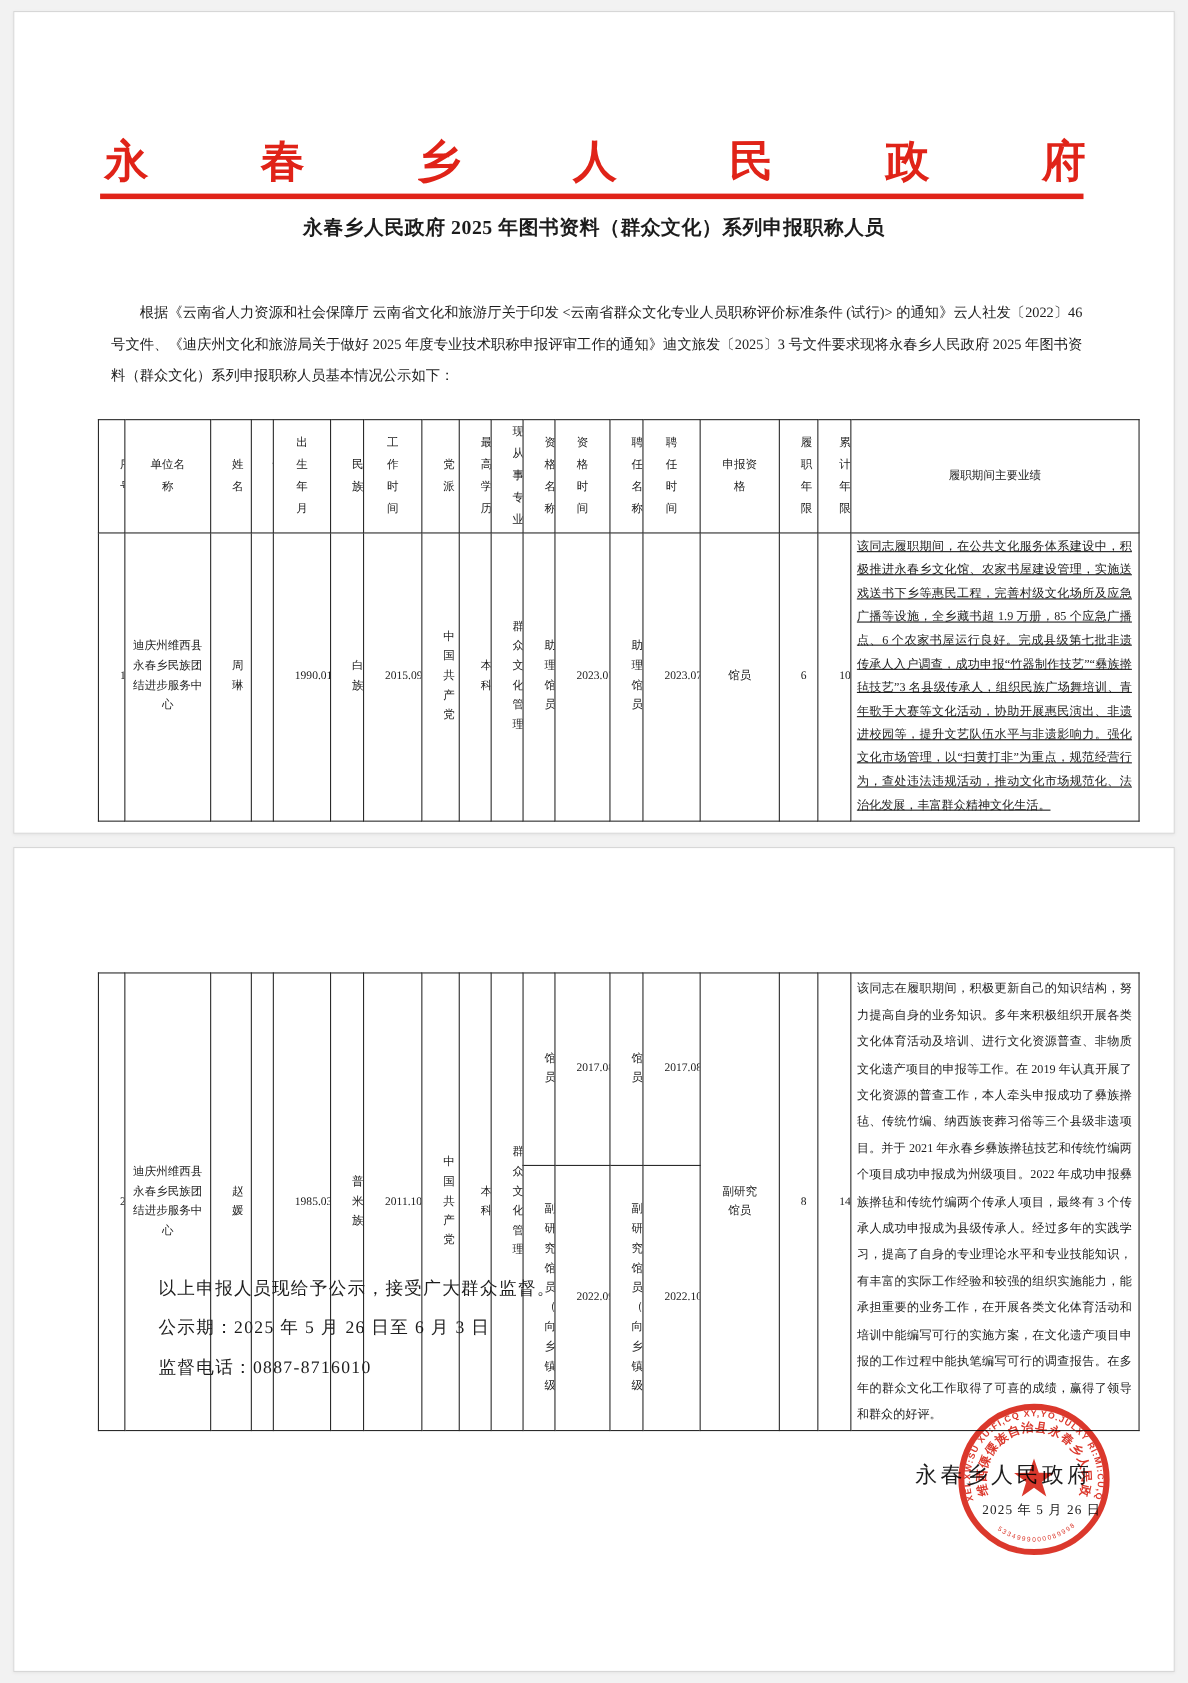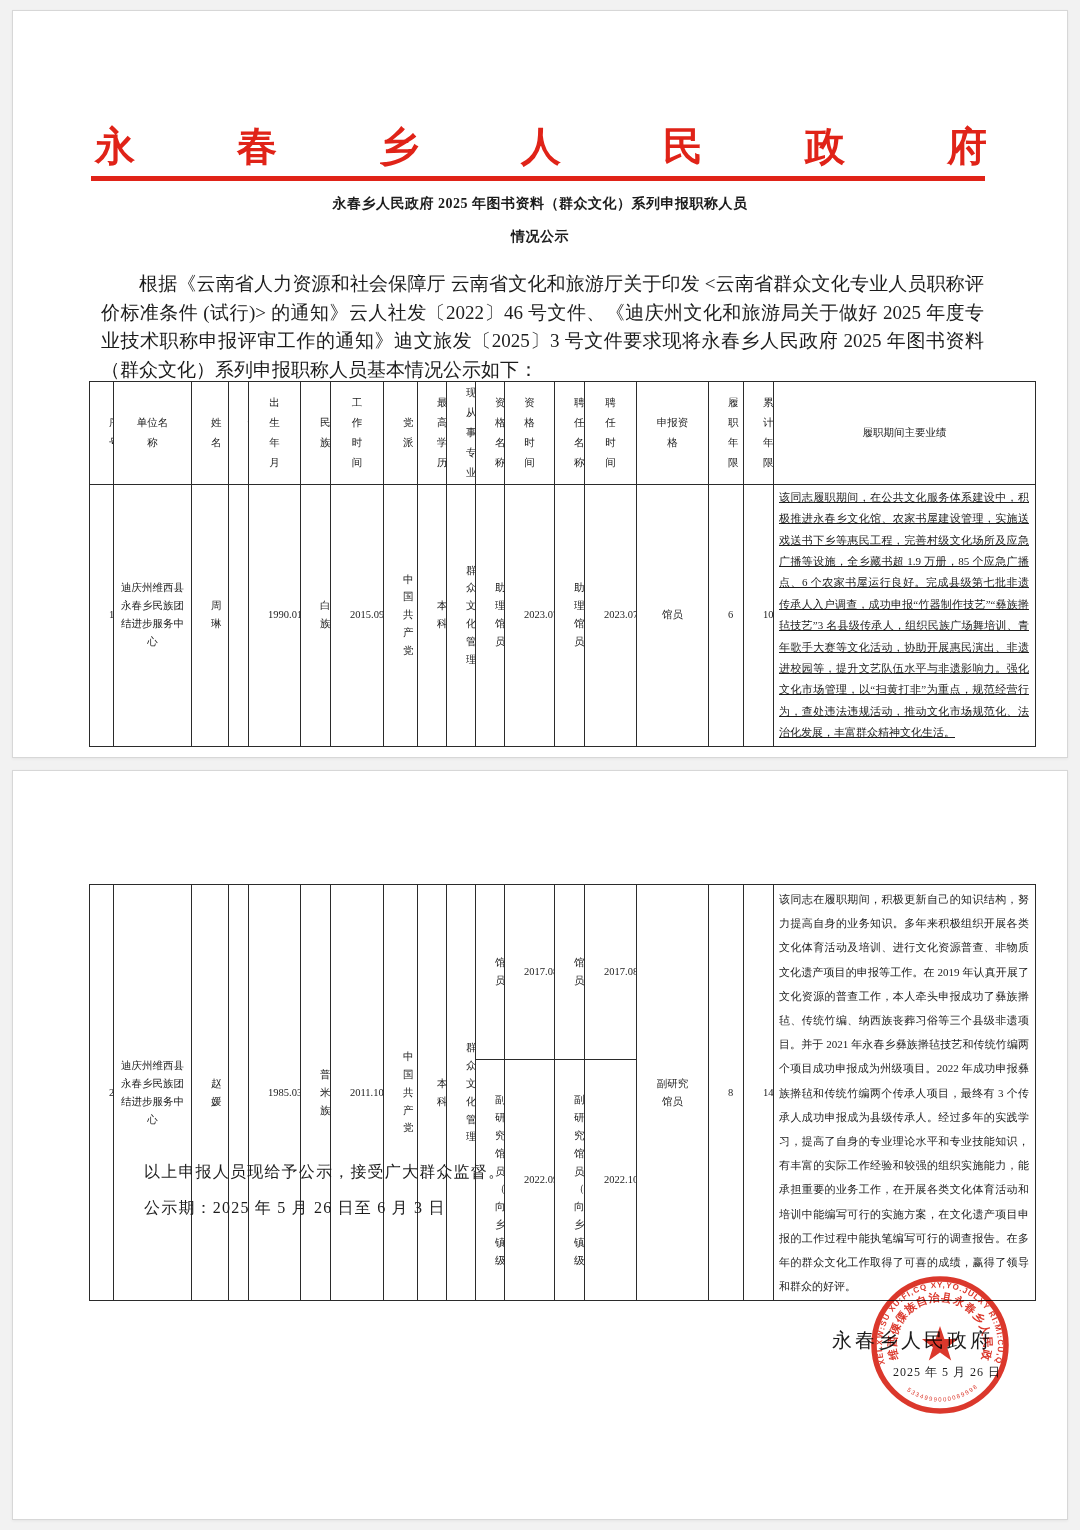--- a/index.html
+++ b/index.html
@@ -11,27 +11,27 @@
   #page1 { top:10px; height:748px; }
   #page2 { top:770px; height:750px; }
 
   .letterhead {
     position:absolute; top:116px; left:82px; right:80px;
     font-size:40px; font-weight:bold; color:#e02318;
     text-align:justify; text-align-last:justify; line-height:1;
   }
   .red-rule { position:absolute; top:165px; left:78px; right:82px; height:5px; background:#e02318; }
 
-  .doc-title { position:absolute; left:0; right:0; text-align:center; font-weight:bold; font-size:14px; letter-spacing:0.5px; }
+  .doc-title { position:absolute; left:0; right:0; text-align:center; font-weight:bold; font-size:18px; letter-spacing:0.5px; }
   .doc-title.l1 { top:184px; }
   .doc-title.l2 { top:217px; }
 
   .intro {
     position:absolute; top:259px; left:88px; right:83px;
-    font-size:19px; line-height:28.5px; text-align:justify; text-indent:2em;
+    font-size:13px; line-height:28.5px; text-align:justify; text-indent:2em;
   }
 
   table.doc-table { position:absolute; left:76px; border-collapse:collapse; table-layout:fixed; width:947px; }
   #page1 table.doc-table { top:370px; }
   #page2 table.doc-table { top:113px; }
   .doc-table th, .doc-table td {
     border:1px solid #2b2b2b; font-weight:normal; font-size:10.5px;
     text-align:center; vertical-align:middle; padding:1px 19px; line-height:1.7;
     overflow:hidden;
   }
@@ -58,21 +58,20 @@
 </style>
 </head>
 <body>
 
 <div class="page" id="page1">
 
   <div class="letterhead">永春乡人民政府</div>
   <div class="red-rule"></div>
 
   <div class="doc-title l1">永春乡人民政府 2025 年图书资料（群众文化）系列申报职称人员</div>
-  <div class="doc-title l2">情况公示</div>
 
   <p class="intro">根据《云南省人力资源和社会保障厅 云南省文化和旅游厅关于印发 &lt;云南省群众文化专业人员职称评价标准条件 (试行)&gt; 的通知》云人社发〔2022〕46 号文件、《迪庆州文化和旅游局关于做好 2025 年度专业技术职称申报评审工作的通知》迪文旅发〔2025〕3 号文件要求现将永春乡人民政府 2025 年图书资料（群众文化）系列申报职称人员基本情况公示如下：</p>
 
   <table class="doc-table">
     <colgroup>
       <col style="width:24px">
         <col style="width:78px">
         <col style="width:37px">
         <col style="width:20px">
       <col style="width:52px">
@@ -191,20 +190,21 @@
       <td>2022.09</td>
       <td>副研究馆员（定向乡镇级）</td>
       <td>2022.10</td>
     </tr>
   </tbody>
     </table>
 
   <div class="footer-block">
     <div>以上申报人员现给予公示，接受广大群众监督。</div>
     <div>公示期：2025 年 5 月 26 日至 6 月 3 日</div>
+    <div>监督电话：0887-8716010</div>
   </div>
 
   <div class="signer">永春乡人民政府</div>
   <div class="sign-date">2025 年 5 月 26 日</div>
 
   <svg class="stamp" viewBox="-84 -84 168 168" xmlns="http://www.w3.org/2000/svg">
     <defs>
       <path id="arcLatin" d="M -55 19 A 58 58 0 1 1 55 19" fill="none"></path>
       <path id="arcCn" d="M -41 16 A 44 44 0 1 1 41 16" fill="none"></path>
       <path id="arcNum" d="M -38 42 A 57 57 0 0 0 38 42" fill="none"></path>

